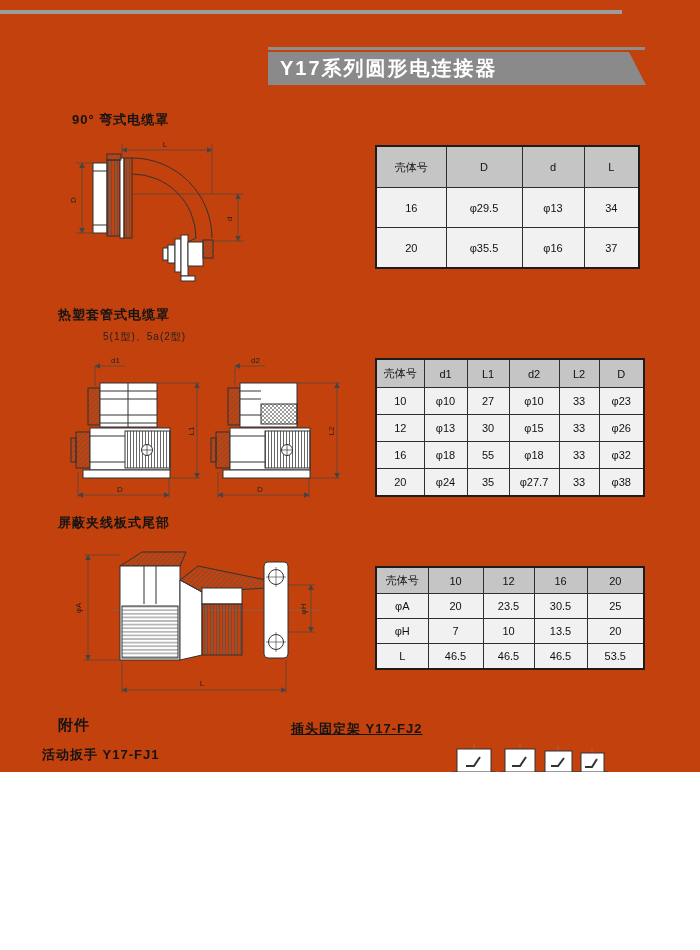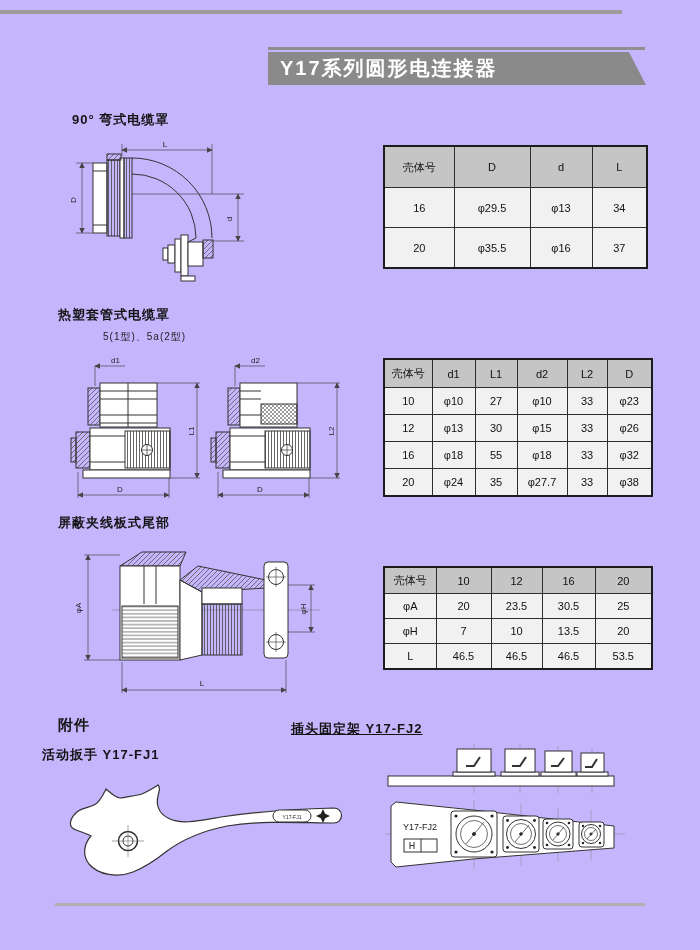--- a/index.html
+++ b/index.html
@@ -1,18 +1,18 @@
 <!DOCTYPE html>
 <html><head>
 <meta charset="utf-8">
 <style>
   html,body{margin:0;padding:0;background:#fff;}
-  .page{position:relative;width:700px;height:950px;background:#c4b5fd;overflow:hidden;
+  .page{position:relative;width:700px;height:772px;background:#c2410c;overflow:hidden;
         font-family:"Liberation Sans",sans-serif;color:#111;}
-  .abs{position:absolute;margin-left:8px;}
+  .abs{position:absolute;}
   .rule{position:absolute;background:#9c9c9c;}
   .banner-line{position:absolute;left:268px;top:47px;width:377px;height:3px;background:#8e8e8e;}
   .banner{position:absolute;left:268px;top:52px;width:378px;height:33px;background:#8a8a8a;
           clip-path:polygon(0 0,95.5% 0,100% 100%,0 100%);}
   .banner span{display:block;line-height:33px;padding-left:12px;color:#fff;
                font-size:20px;font-weight:bold;letter-spacing:2px;}
   .h-sec{position:absolute;font-size:13px;font-weight:bold;letter-spacing:1px;color:#141414;}
   .h-big{font-size:15px;}
   .sub-label{position:absolute;font-size:10px;color:#222;letter-spacing:1px;}
   table{border-collapse:collapse;table-layout:fixed;border:2px solid #1c1c1c;}

